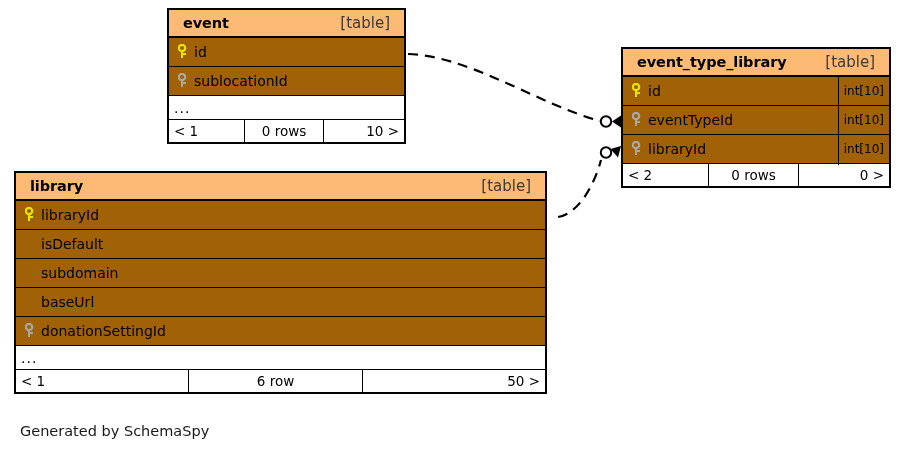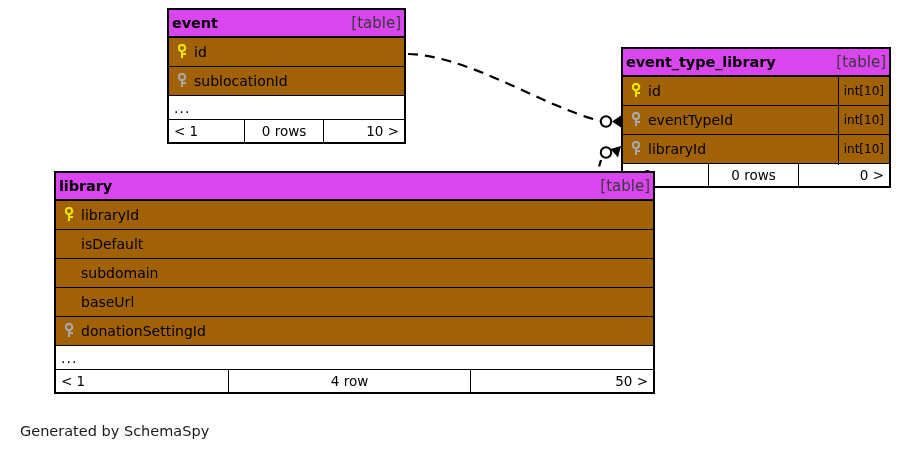--- a/index.html
+++ b/index.html
@@ -34,24 +34,24 @@
     position: absolute;
     background: #ffffff;
     border: 2px solid #000000;
     box-sizing: border-box;
     z-index: 3;
   }
   .t-header {
     display: flex;
     align-items: center;
     justify-content: space-between;
-    background: #d946ef;
+    background: #fdba74;
     border-bottom: 2px solid #000000;
     box-sizing: border-box;
-    padding: 0 3px;
+    padding: 0 14px;
     height: 28px;
   }
   .t-name {
     font-weight: bold;
     font-size: 14.5px;
     letter-spacing: -0.1px;
     white-space: nowrap;
   }
   .t-tag {
     font-size: 15px;
@@ -131,21 +131,21 @@
   .f-mid {
     justify-content: center;
     border-left: 1px solid #000000;
     border-right: 1px solid #000000;
   }
   .f-right { justify-content: flex-end; text-align: center; }
 
   
   #tbl-event        { left: 167px; top: 8px;   width: 239px; }
   #tbl-etl          { left: 621px; top: 47px;  width: 270px; }
-  #tbl-library      { left: 14px;  top: 171px; width: 601px; margin-left: 40px; }
+  #tbl-library      { left: 14px;  top: 171px; width: 533px; }
 
   #footer-credit {
     position: absolute;
     left: 20px;
     top: 423px;
     font-size: 14.5px;
     color: #1a1a1a;
     white-space: nowrap;
     z-index: 2;
   }
@@ -316,20 +316,20 @@
           </svg>
         </span>
         <span class="col-label">donationSettingId</span>
       </div>
     </div>
 
     <div class="t-ellipsis">...</div>
 
     <div class="t-footer">
       <div class="f-cell f-left" style="flex:0 0 172px;">&lt; 1</div>
-      <div class="f-cell f-mid" style="flex:1 1 auto;">4 row</div>
+      <div class="f-cell f-mid" style="flex:1 1 auto;">6 row</div>
       <div class="f-cell f-right" style="flex:0 0 182px;">50 &gt;</div>
     </div>
   </div>
 
   <div id="footer-credit">Generated by SchemaSpy</div>
 
 </div>
 
 </body></html>

